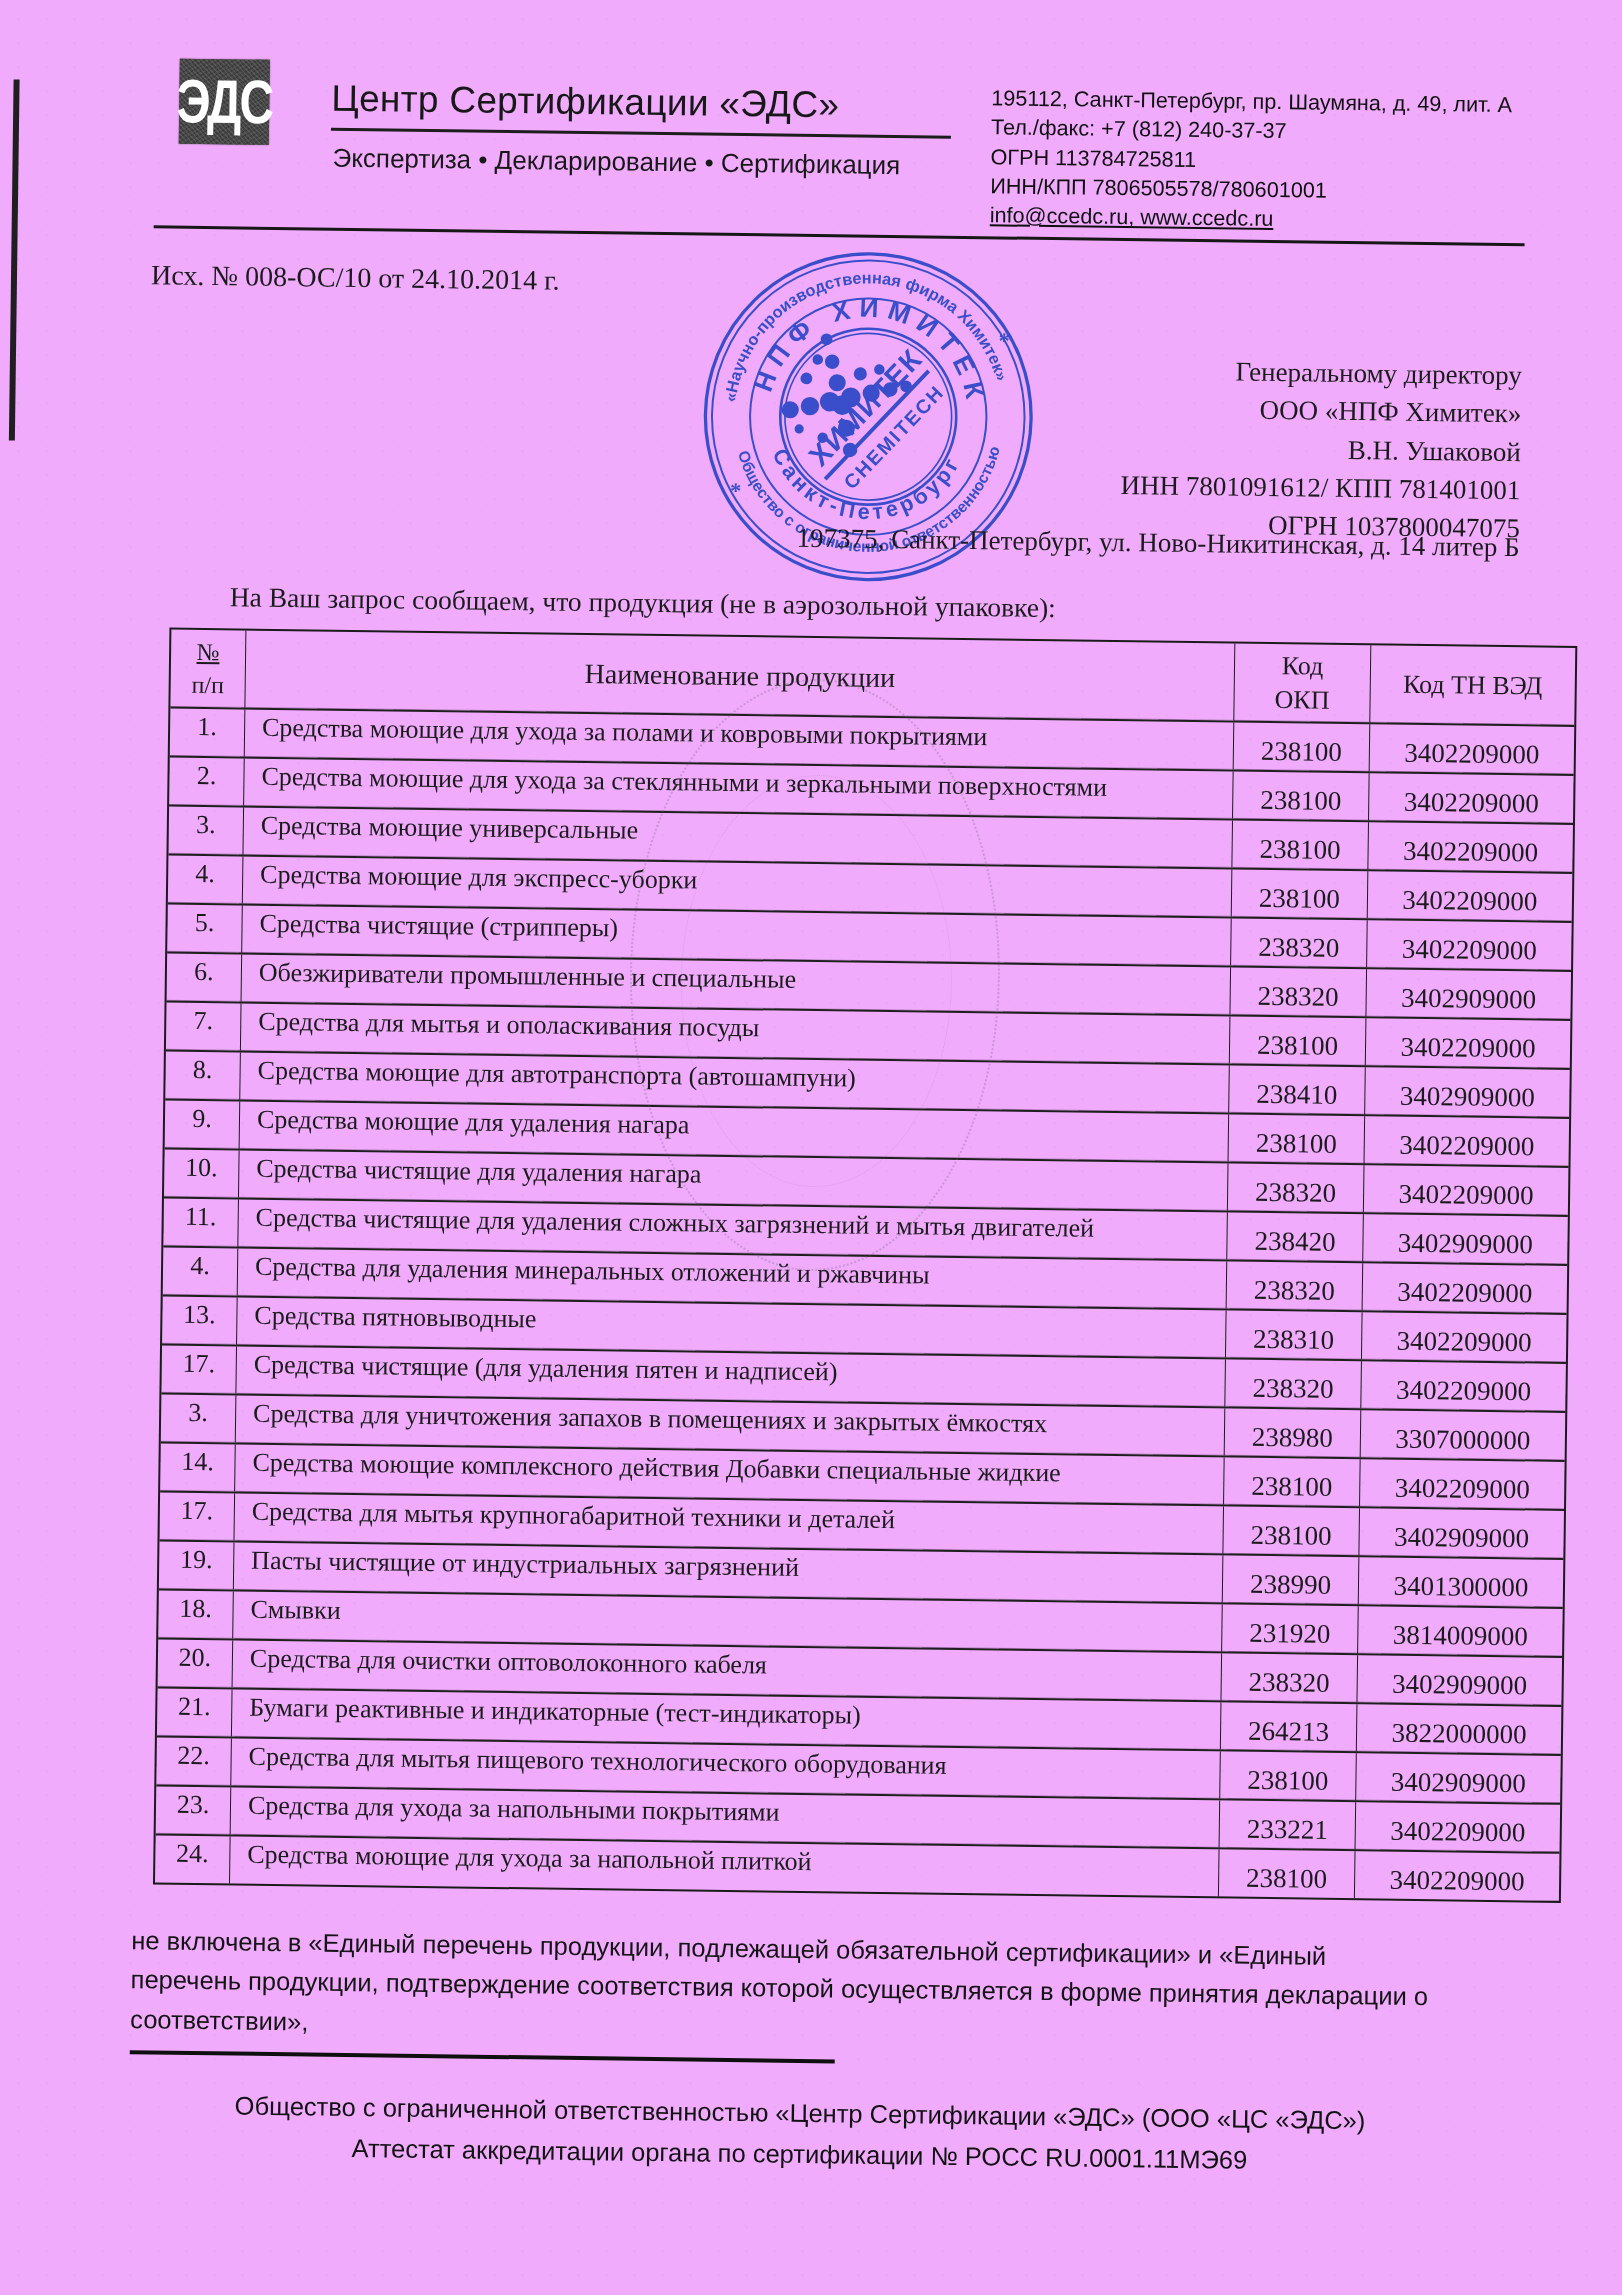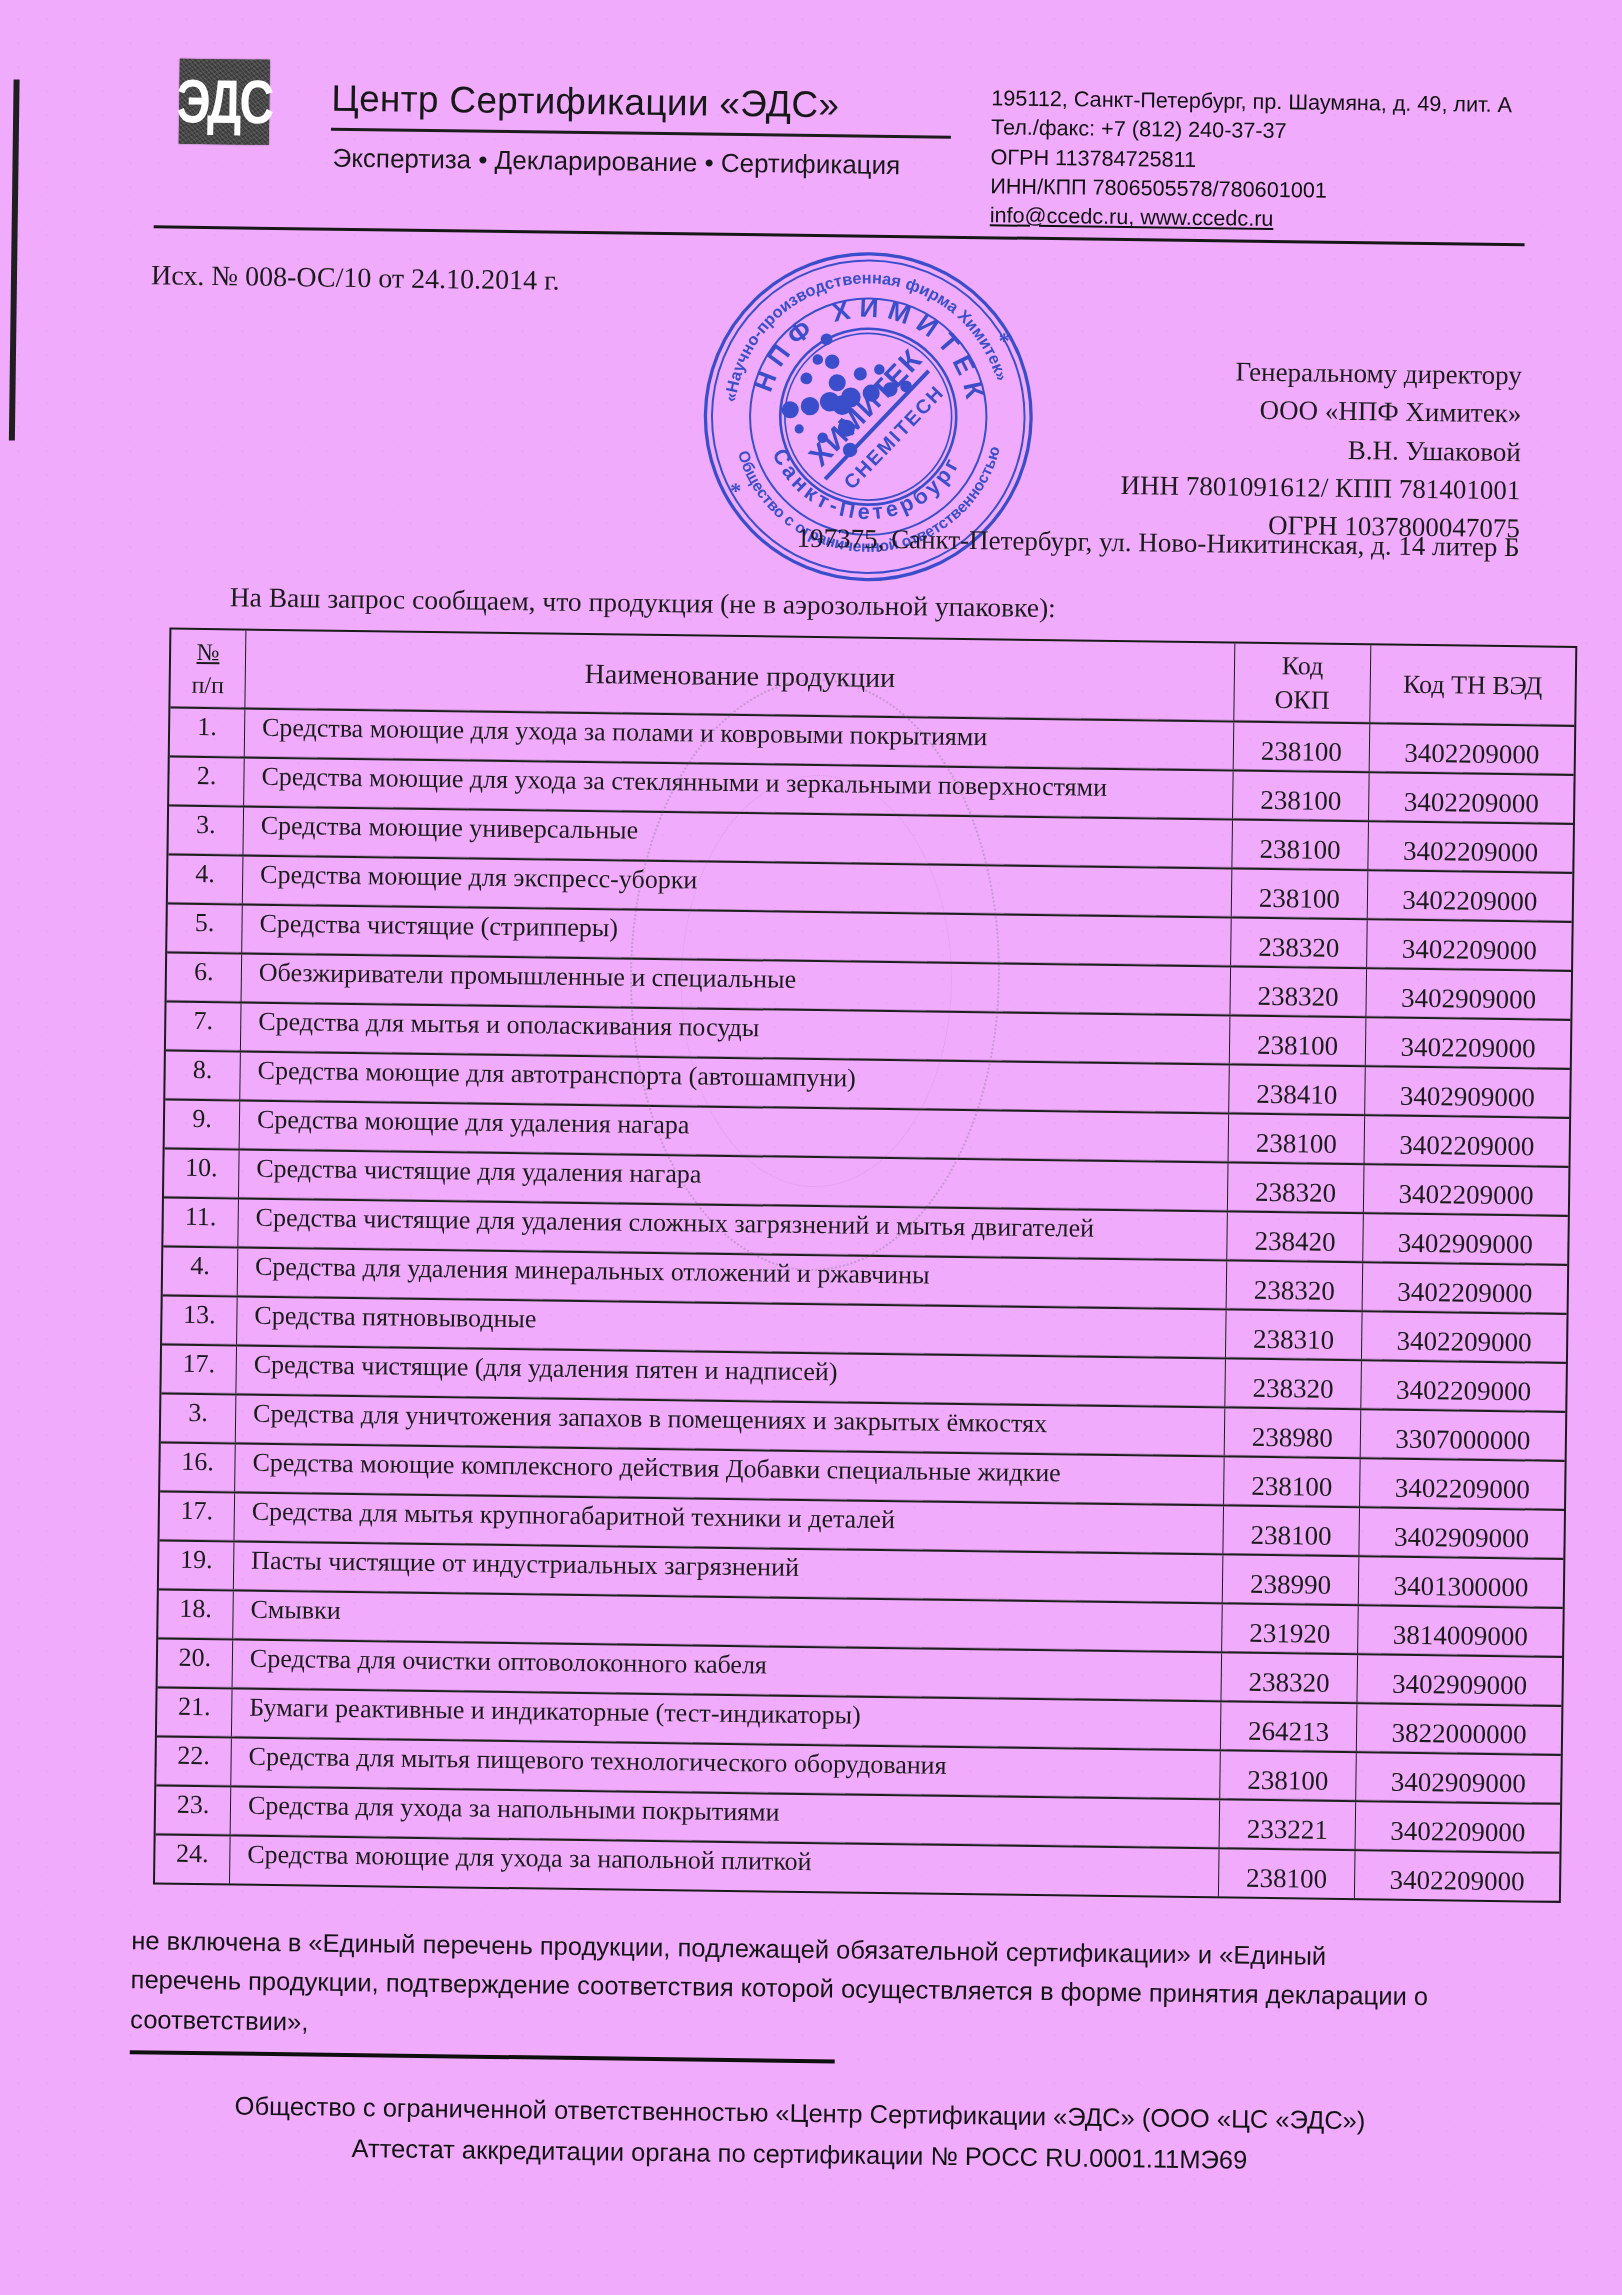--- a/index.html
+++ b/index.html
@@ -323,21 +323,21 @@
               <div class="t-cell c-num t-num"><span>3.</span></div>
               <div class="t-cell c-name t-name"><span>Средства для уничтожения запахов в помещениях и закрытых ёмкостях</span></div>
               <div class="t-cell c-okp t-okp">
                 <span>238980</span>
               </div>
               <div class="t-cell c-tnved t-tnved">
                 <span>3307000000</span>
               </div>
             </div>
             <div class="t-row">
-              <div class="t-cell c-num t-num"><span>16.</span></div>
+              <div class="t-cell c-num t-num"><span>14.</span></div>
               <div class="t-cell c-name t-name"><span>Средства моющие комплексного действия Добавки специальные жидкие</span></div>
               <div class="t-cell c-okp t-okp">
                 <span>238100</span>
               </div>
               <div class="t-cell c-tnved t-tnved">
                 <span>3402209000</span>
               </div>
             </div>
             <div class="t-row">
               <div class="t-cell c-num t-num"><span>17.</span></div>

